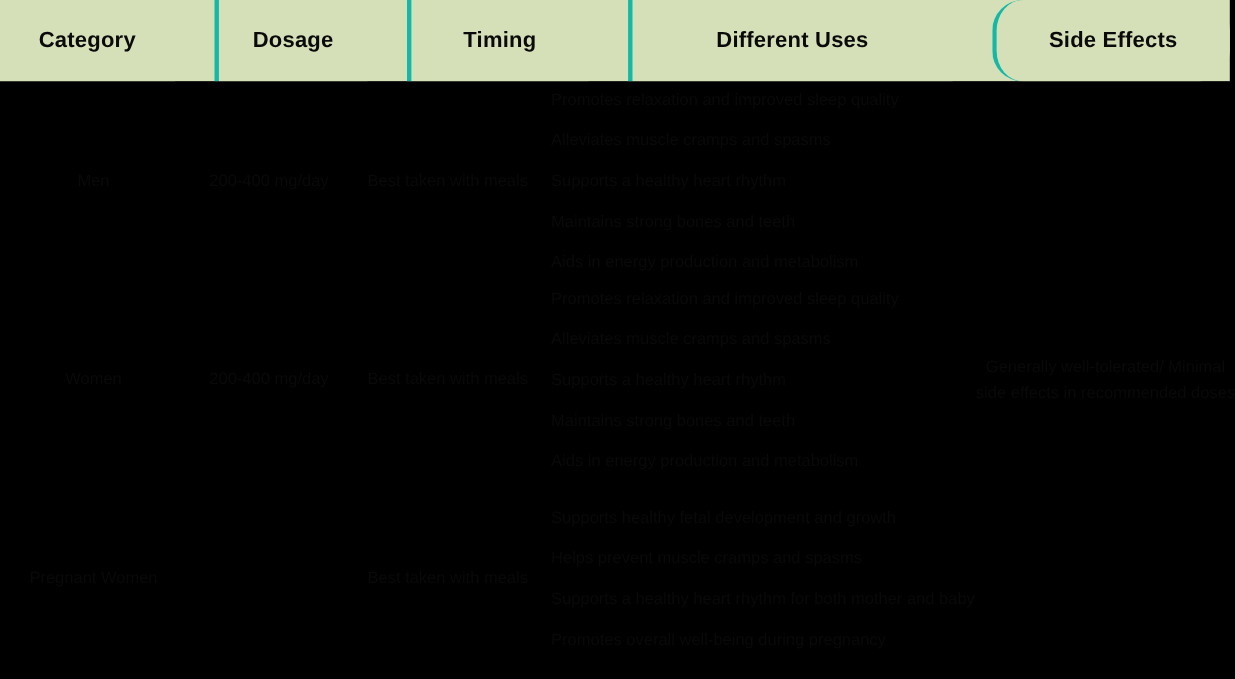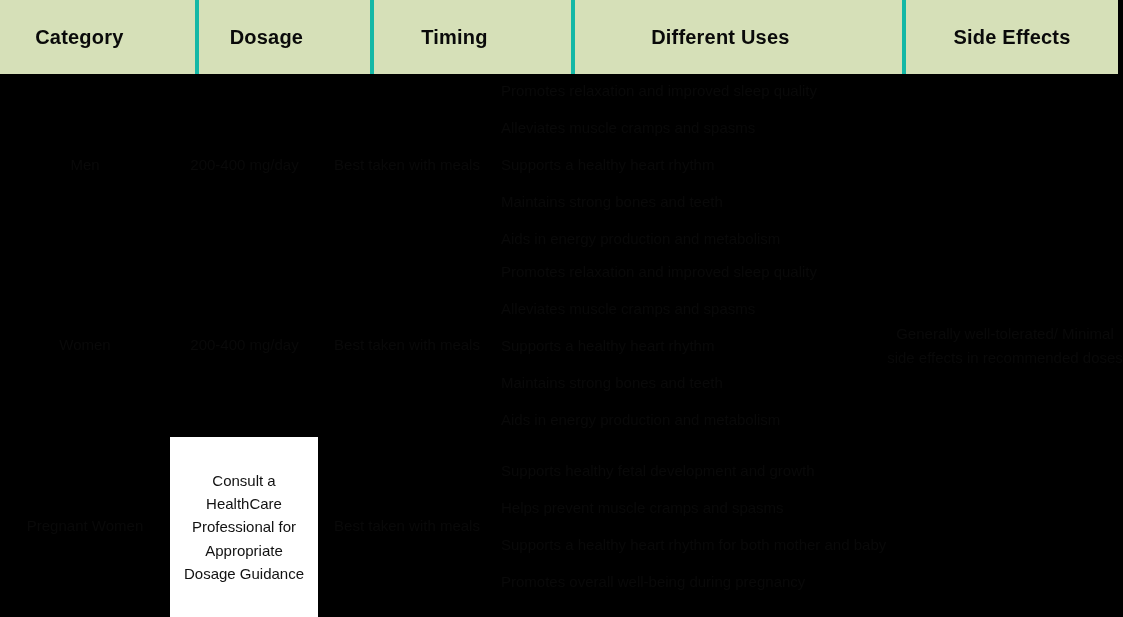--- a/index.html
+++ b/index.html
@@ -40,21 +40,21 @@
     text-align: center;
     box-sizing: border-box;
   }
   .header-cell + .header-cell {
     border-left: 4px solid #14b8a6;
   }
   .hc-category { width: 170px; }
   .hc-dosage   { width: 149px; }
   .hc-timing   { width: 176px; }
   .hc-uses     { width: 316px; }
-  .hc-side     { width: 231px; }
+  .hc-side     { width: 231px; border-radius: 28px; }
 
   
   #table-body {
     position: absolute;
     left: 0;
     top: 74px;
     width: 1123px;
     height: 543px;
     background: #000000;
   }
@@ -196,15 +196,14 @@
           <li>Promotes overall well-being during pregnancy</li>
         </ul>
       </div>
       <div class="body-cell bc-side"></div>
     </div>
 
   </div>
 
   <div id="side-effects-merged">Generally well-tolerated/ Minimal side effects in recommended doses</div>
 
-  <div id="dosage-note">Consult  a HealthCare Professional for Appropriate Dosage Guidance</div>
 
 </div>
 
 </body></html>

